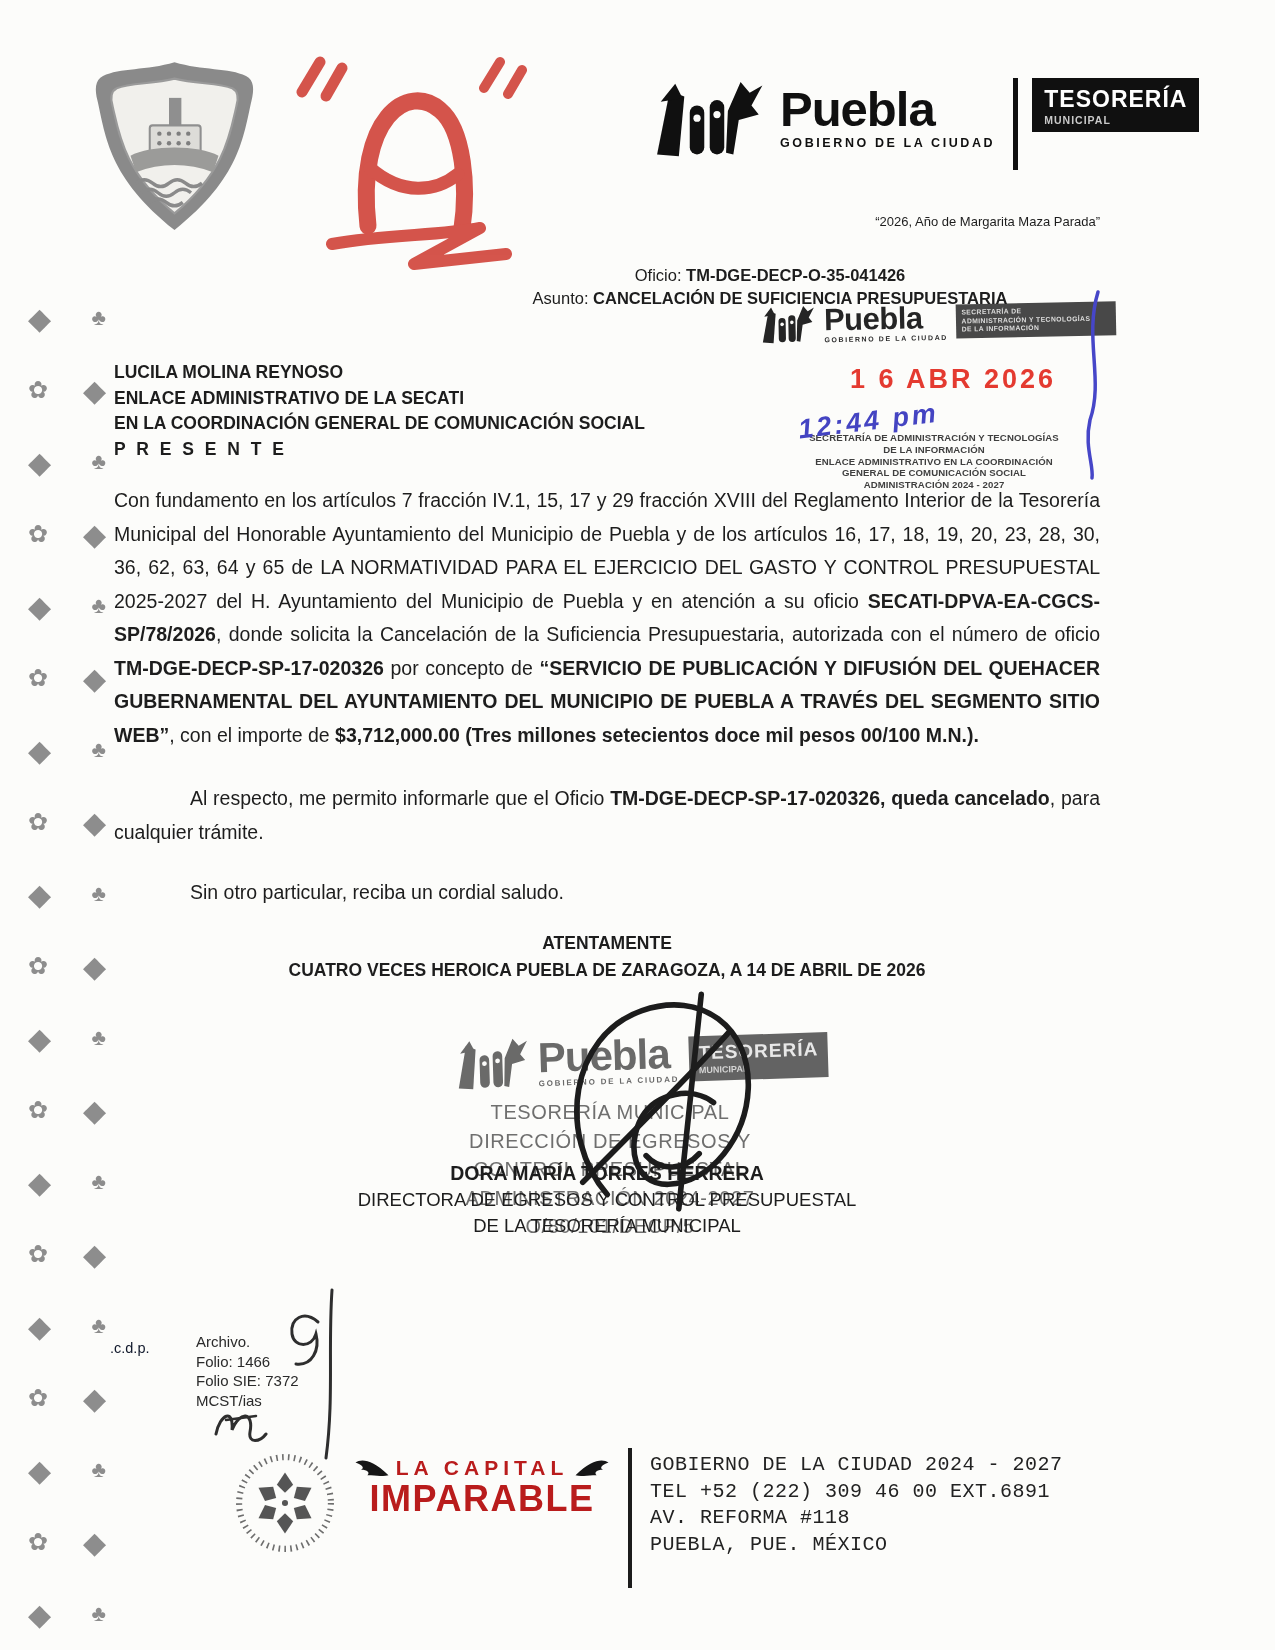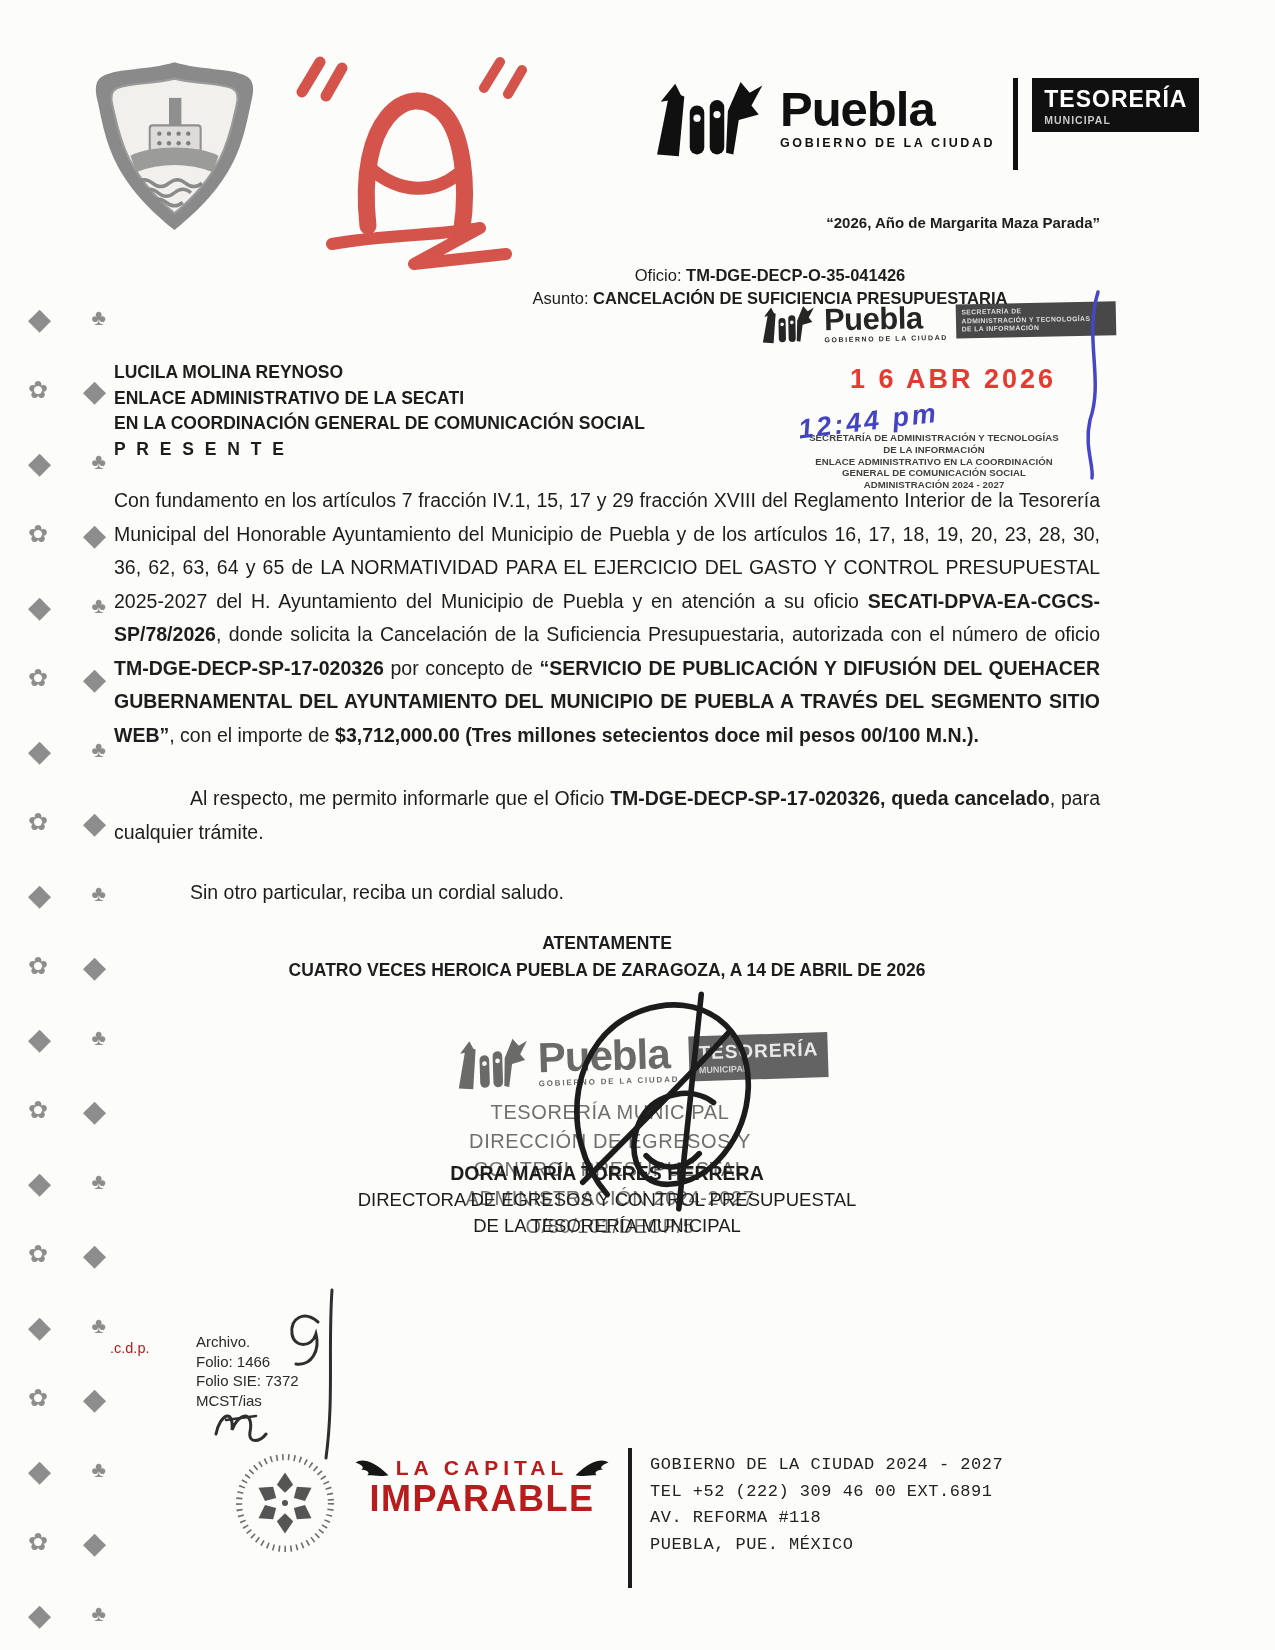--- a/index.html
+++ b/index.html
@@ -22,21 +22,21 @@
   .header-logo{left:648px;top:72px;display:flex;align-items:flex-start;gap:14px;color:#101010;}
   .skyline{width:118px;height:96px;fill:currentColor;}
   .brand-col{padding-top:14px;}
   .brand{font-size:49px;font-weight:800;letter-spacing:-1px;line-height:46px;}
   .brand-tag{font-size:12.5px;font-weight:700;letter-spacing:2.6px;margin-top:4px;}
   .badge-bar{width:5px;height:92px;background:#101010;margin-left:4px;margin-top:6px;}
   .badge{background:#101010;color:#fff;padding:8px 12px 6px 12px;margin-top:6px;}
   .badge-t{font-size:23px;font-weight:800;letter-spacing:1px;}
   .badge-s{font-size:10.5px;font-weight:700;color:#c9c9c9;letter-spacing:1px;margin-top:1px;}
 
-  .year-legend{left:500px;top:214px;width:600px;text-align:right;font-size:15px;font-weight:700;}
+  .year-legend{left:500px;top:214px;width:600px;text-align:right;font-size:13px;font-weight:400;}
 
   .ref-block{left:440px;top:264px;width:660px;text-align:center;font-size:16.5px;line-height:23px;z-index:2;}
 
   
   .rcv-stamp{left:758px;top:297px;display:flex;align-items:center;gap:8px;transform:rotate(-1.2deg);
              opacity:.93;color:#151515;z-index:1;}
   .rcv-stamp .skyline{width:58px;height:50px;}
   .rcv-brand{font-size:31px;font-weight:800;letter-spacing:-0.5px;line-height:28px;}
   .rcv-tag{font-size:7px;font-weight:700;letter-spacing:1.6px;margin-top:2px;}
   .rcv-badge{background:#2b2b2b;color:#d8d8d8;padding:4px 6px;font-size:6.8px;line-height:8.6px;
@@ -69,34 +69,34 @@
   .sig-badge-t{font-size:19px;font-weight:800;letter-spacing:1px;}
   .sig-badge-s{font-size:9px;font-weight:700;color:#cfcfcf;margin-top:1px;}
   .sig-stamp-lines{left:360px;top:1098px;width:500px;text-align:center;font-size:20px;line-height:28.5px;
                    color:#4c4c4c;letter-spacing:.6px;opacity:.8;z-index:1;}
   .signature-svg{left:548px;top:982px;width:235px;height:235px;z-index:4;}
 
   .name-block{left:114px;top:1160px;width:986px;text-align:center;z-index:2;}
   .sig-name{font-size:19.5px;font-weight:700;line-height:27px;}
   .sig-title{font-size:18.5px;font-weight:400;line-height:26px;}
 
-  .cdp-label{left:110px;top:1340px;font-size:14.5px;color:#b91c1c;z-index:2;}
+  .cdp-label{left:110px;top:1340px;font-size:14.5px;color:#0f172a;z-index:2;}
   .cdp-lines{left:196px;top:1332px;font-size:15px;line-height:19.5px;color:#2a2a2a;z-index:2;}
   .cdp-hand{left:196px;top:1286px;width:150px;height:180px;z-index:3;}
 
   
   .seal{left:234px;top:1452px;width:102px;height:102px;}
   .slogan{left:348px;top:1456px;width:268px;text-align:center;color:#b91c1c;z-index:2;}
   .slogan-l1{display:flex;align-items:center;justify-content:center;gap:5px;}
   .slogan-cap{font-size:21px;font-weight:800;letter-spacing:5px;}
   .wing{width:38px;height:22px;}
   .wing.r{transform:scaleX(-1);}
   .slogan-l2{font-size:36px;font-weight:800;letter-spacing:1.5px;margin-top:-2px;}
   .foot-divider{left:628px;top:1448px;width:3.5px;height:140px;background:#1c1c1c;}
-  .contact{left:650px;top:1452px;font-family:"Liberation Mono",monospace;font-size:17px;
+  .contact{left:650px;top:1452px;font-family:"Liberation Mono",monospace;font-size:20px;
            line-height:26.5px;color:#222;letter-spacing:.5px;}
 </style>
 </head>
 <body>
 
 <div class="page">
 
   <div class="pat-strip">
       <div class="pat-row">
         <span>◆</span>

